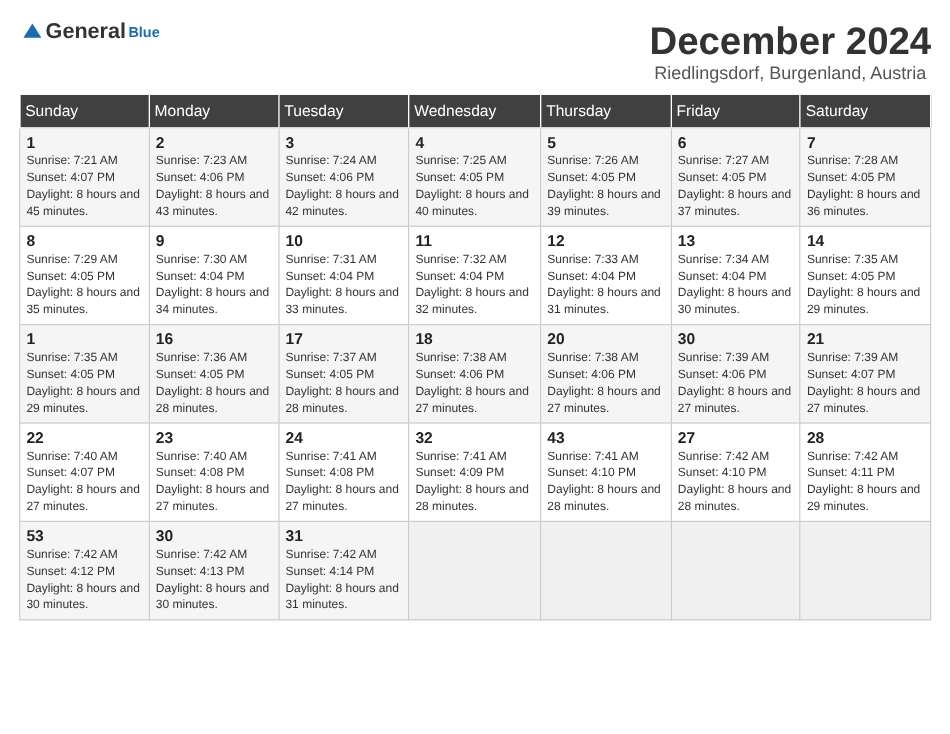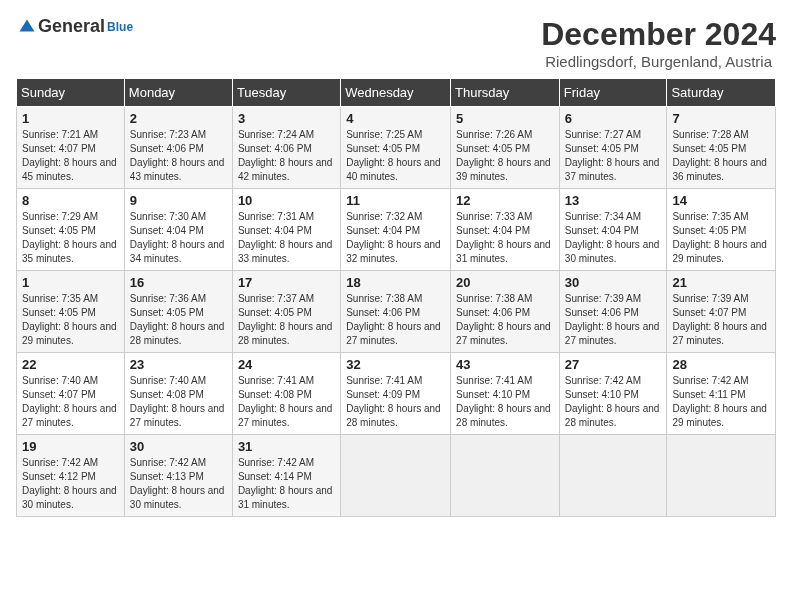--- a/index.html
+++ b/index.html
@@ -349,21 +349,21 @@
         <span class="day-num">28</span>
         <div class="day-info">
           Sunrise: 7:42 AM<br>
           Sunset: 4:11 PM<br>
           Daylight: 8 hours and 29 minutes.
         </div>
       </td>
       </tr>
       <tr>
         <td>
-        <span class="day-num">19</span>
+        <span class="day-num">53</span>
         <div class="day-info">
           Sunrise: 7:42 AM<br>
           Sunset: 4:12 PM<br>
           Daylight: 8 hours and 30 minutes.
         </div>
       </td>
         <td>
         <span class="day-num">30</span>
         <div class="day-info">
           Sunrise: 7:42 AM<br>

